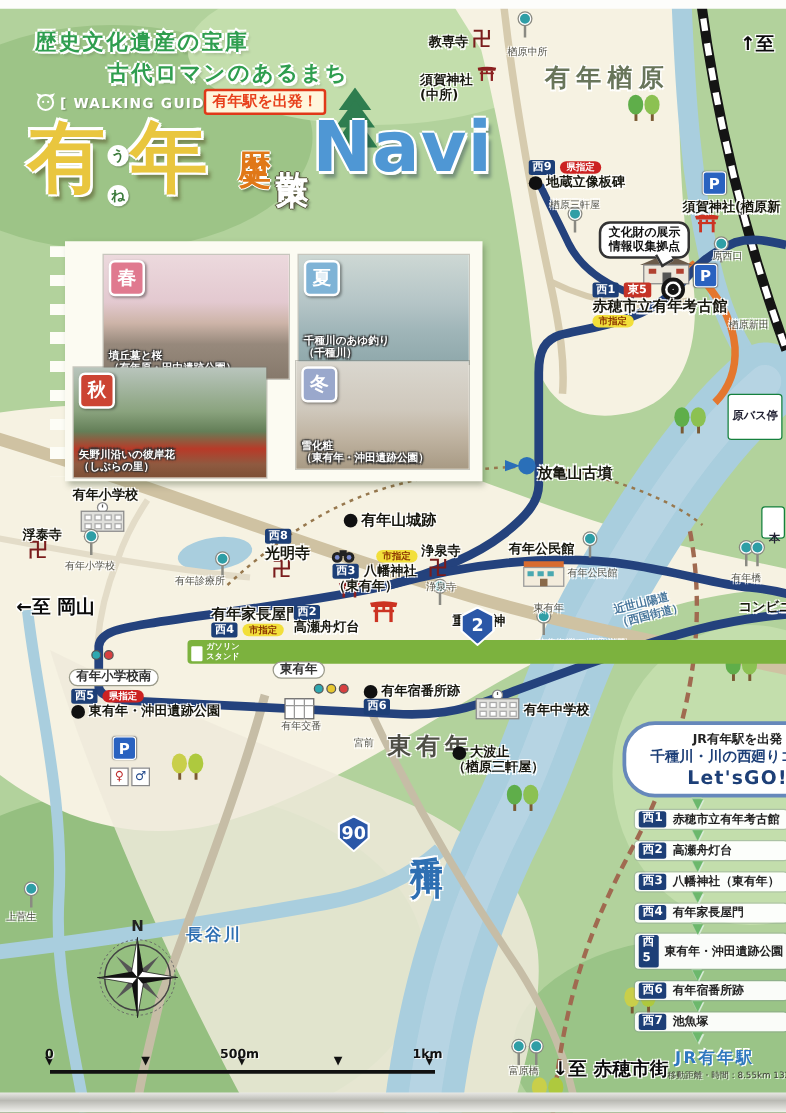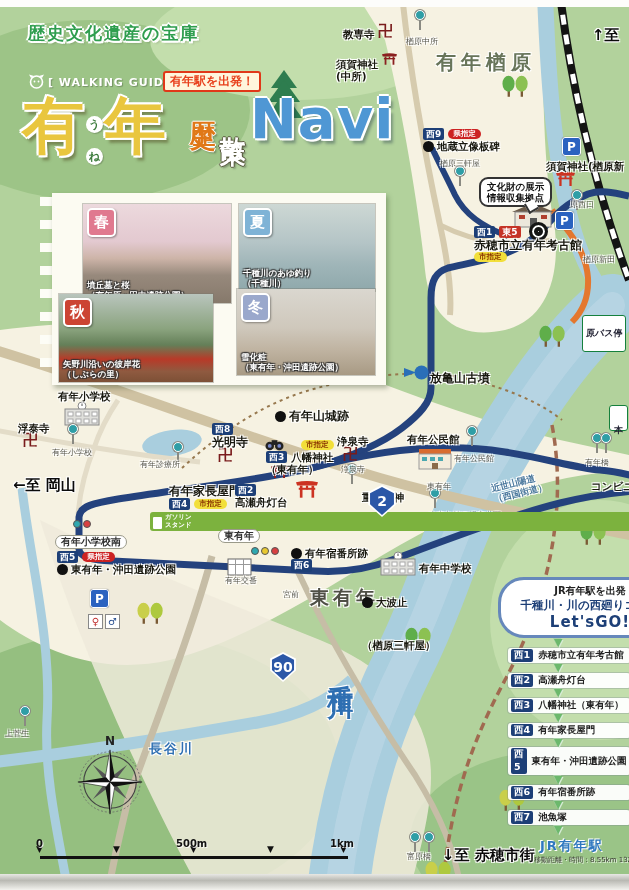--- a/index.html
+++ b/index.html
@@ -171,20 +171,21 @@
 
     <path d="M629,196 C612,192 600,190 588,194 C560,206 552,220 538,234 C512,258 472,262 448,268 C436,272 431,280 431,298 L431,388 C431,402 420,414 402,428 C376,448 340,460 312,468 C255,481 175,490 118,499 C94,503 80,506 79,517 L79,549 C79,557 92,560 112,561 C190,565 268,569 315,571 C345,573 368,569 392,560 C438,543 505,517 560,503 C588,496 610,493 634,491" fill="none" stroke="#24427d" stroke-width="7" stroke-linejoin="round"></path>
     <path d="M312,468 C370,452 440,442 505,452 C545,458 575,468 600,470 C612,471 622,473 634,476" fill="none" stroke="#24427d" stroke-width="7"></path>
     <path d="M432,148 C440,165 448,180 455,195 C465,215 485,228 508,236" fill="none" stroke="#24427d" stroke-width="6"></path>
   </svg>
 
   <div class="strip-top"></div>
   <div class="strip-bottom"></div>
 
   <div class="ttl tag" style="left:28px;top:22px;">歴史文化遺産の宝庫</div>
+  <div class="ttl tag" style="left:86px;top:47px;">古代ロマンのあるまち</div>
   <span class="mascot" style="left:28px;top:74px;">
     <svg width="17" height="15" viewBox="0 0 17 15">
         <path d="M3,4 L1,0.5 L6,2 Z M14,4 L16,0.5 L11,2 Z" fill="#fff"></path>
         <circle cx="8.5" cy="8" r="6" fill="none" stroke="#fff" stroke-width="1.6"></circle>
         <circle cx="6.5" cy="7.5" r="0.9" fill="#fff"></circle>
         <circle cx="10.5" cy="7.5" r="0.9" fill="#fff"></circle>
       </svg>
   </span>
   <div class="ttl walking" style="left:48px;top:76px;">[ WALKING GUIDE MAP ]</div>
   <div class="ttl depart" style="left:163px;top:71px;">有年駅を出発！</div>
@@ -564,21 +565,21 @@
     <div class="lbl area2" style="left: 310px; top: 586px;">
       <div class="txrow">
         <span class="tx">東有年</span>
       </div>
     </div>
     <div class="lbl tiny" style="left: 283px; top: 590px;">
       <div class="txrow">
         <span class="tx">宮前</span>
       </div>
     </div>
-    <div class="lbl poi" style="left: 362px; top: 596px; gap: 31px;">
+    <div class="lbl poi" style="left: 362px; top: 596px;">
       <div class="txrow">
         <span class="dot"></span>
         <span class="tx">大波止</span>
       </div>
       <div class="txrow">
         <span class="tx">（楢原三軒屋）</span>
       </div>
     </div>
     <div class="lbl poi" style="left: 419px; top: 562px;">
       <div class="txrow">

